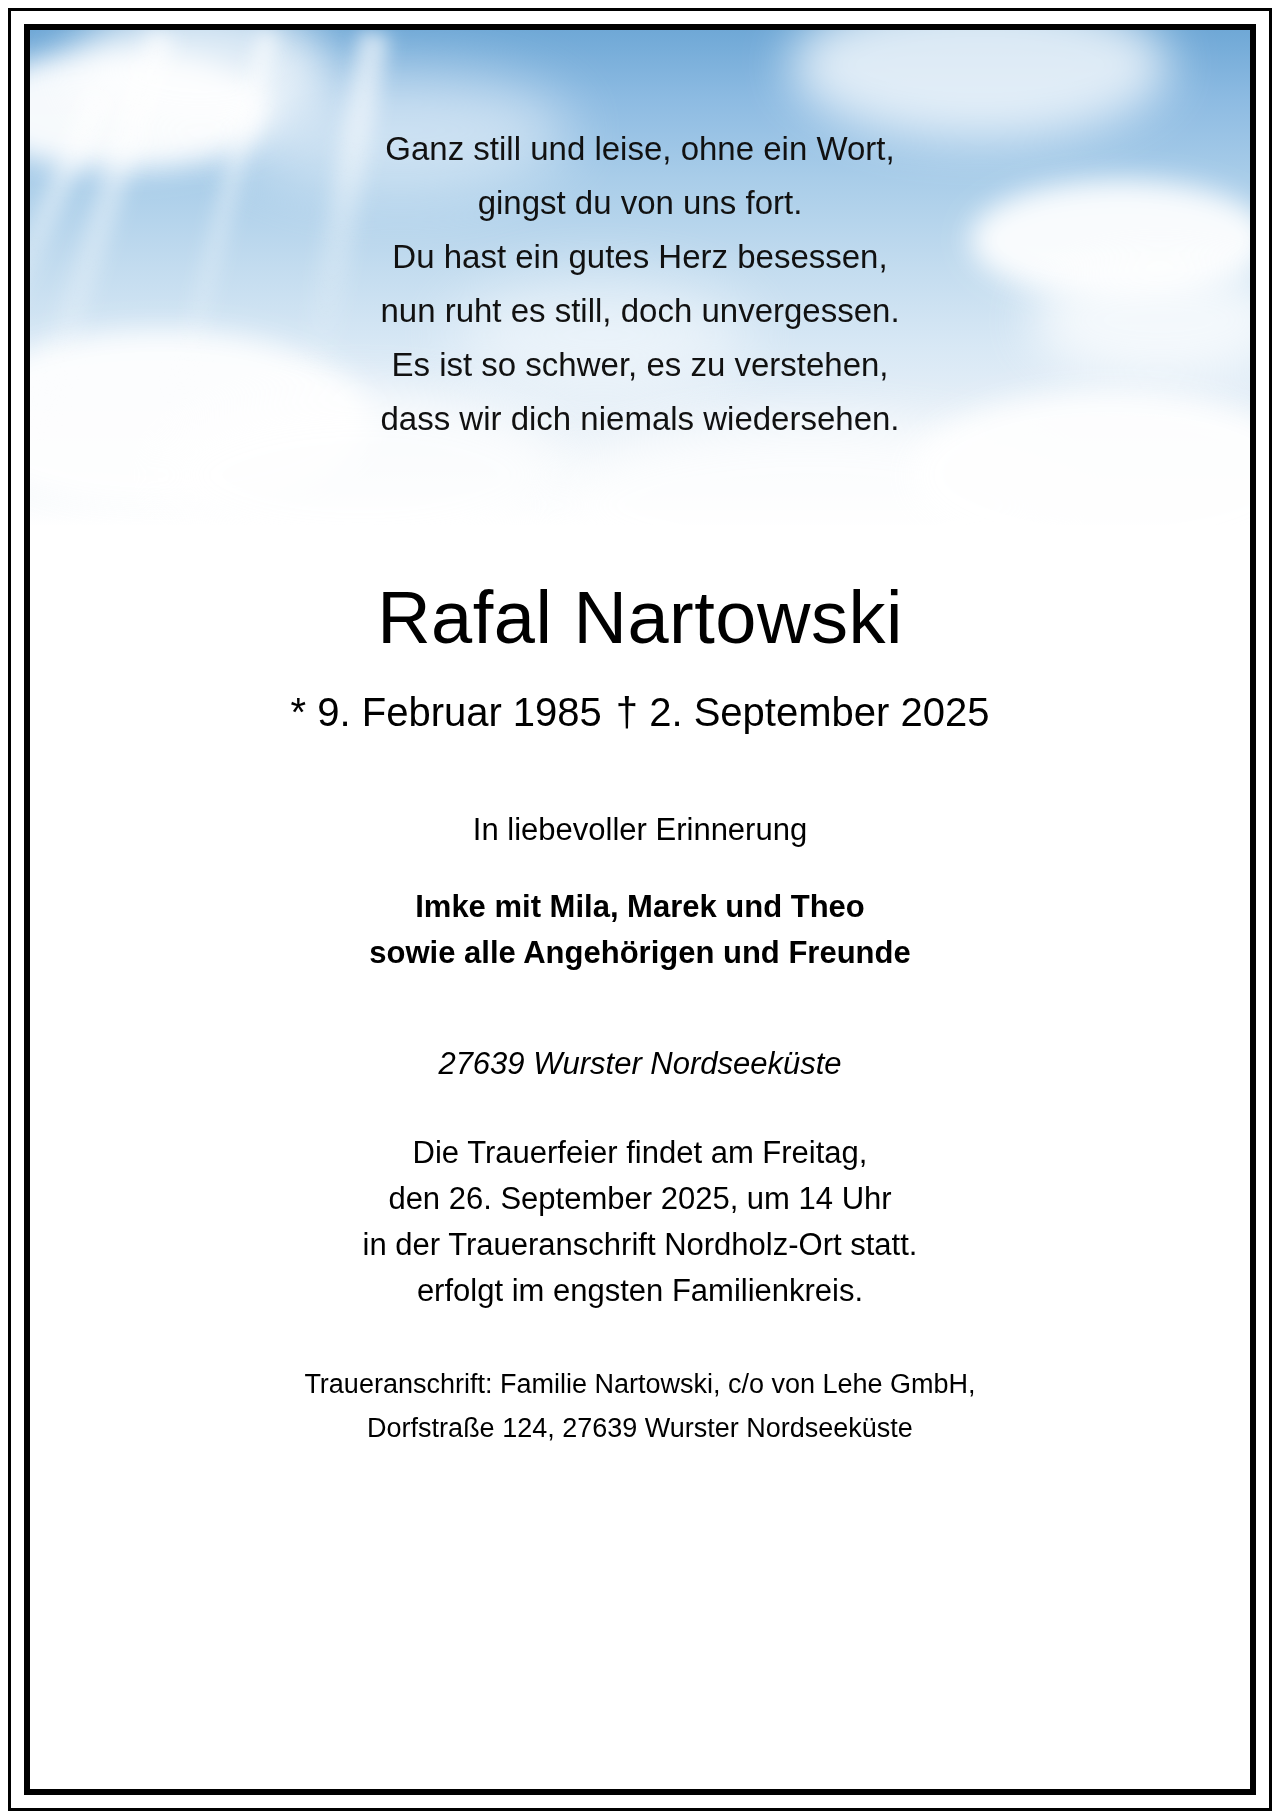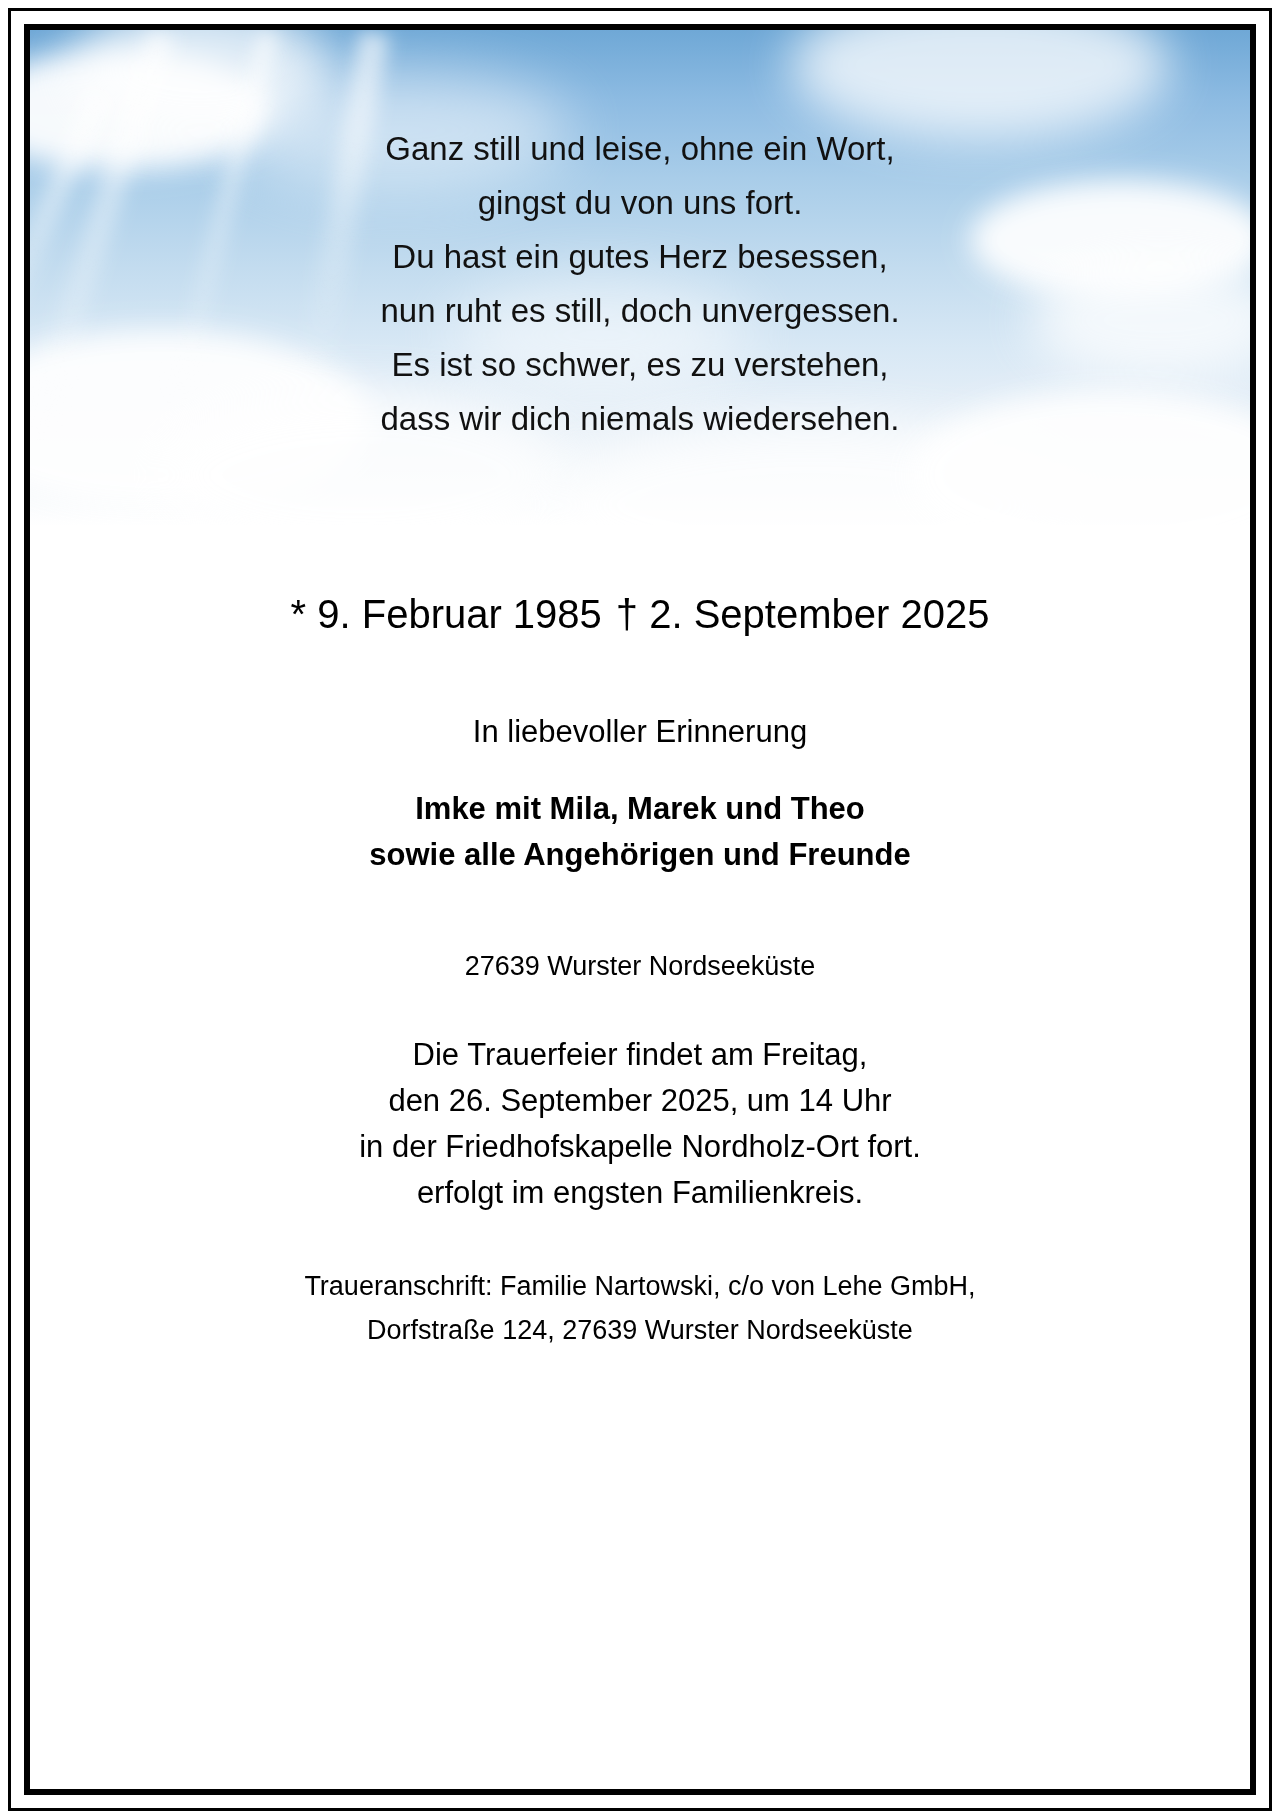--- a/index.html
+++ b/index.html
@@ -131,24 +131,25 @@
     color: #000000;
   }
   .family {
     font-size: 31px;
     line-height: 46px;
     font-weight: bold;
     margin-top: 34px;
     color: #000000;
   }
   .place {
-    font-size: 27px;
+    font-size: 31px;
     line-height: 40px;
     margin-top: 68px;
     color: #000000;
+    font-style: italic;
   }
   .service {
     font-size: 31px;
     line-height: 46px;
     margin-top: 46px;
     color: #000000;
   }
   .address {
     font-size: 27px;
     line-height: 44px;
@@ -188,38 +189,39 @@
           <div>gingst du von uns fort.</div>
           <div>Du hast ein gutes Herz besessen,</div>
           <div>nun ruht es still, doch unvergessen.</div>
           <div>Es ist so schwer, es zu verstehen,</div>
           <div>dass wir dich niemals wiedersehen.</div>
         </div>
       </div>
 
       <div class="lower">
 
+        <div class="name">Rafal Nartowski</div>
 
         <div class="dates">
           <span>* 9. Februar 1985</span><span class="sep"></span><span>† 2. September 2025</span>
         </div>
 
         <div class="memory">In liebevoller Erinnerung</div>
 
         <div class="family">
           <div>Imke mit Mila, Marek und Theo</div>
           <div>sowie alle Angehörigen und Freunde</div>
         </div>
 
         <div class="place">27639 Wurster Nordseeküste</div>
 
         <div class="service">
           <div>Die Trauerfeier findet am Freitag,</div>
           <div>den 26. September 2025, um 14 Uhr</div>
-          <div>in der Friedhofskapelle Nordholz-Ort fort.</div>
+          <div>in der Traueranschrift Nordholz-Ort statt.</div>
           <div>erfolgt im engsten Familienkreis.</div>
         </div>
 
         <div class="address">
           <div>Traueranschrift: Familie Nartowski, c/o von Lehe GmbH,</div>
           <div>Dorfstraße 124, 27639 Wurster Nordseeküste</div>
         </div>
 
       </div>
     </div>

